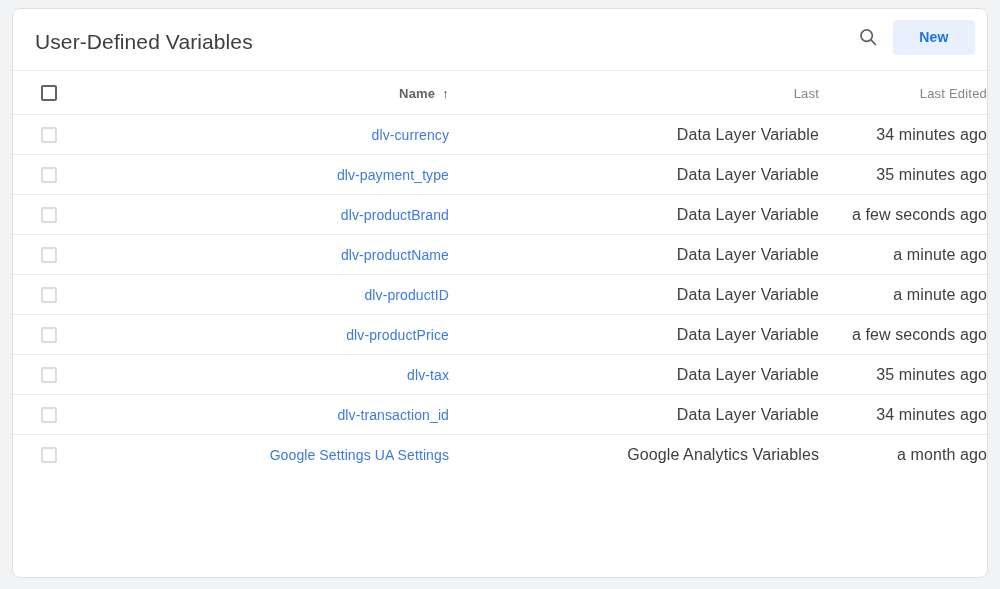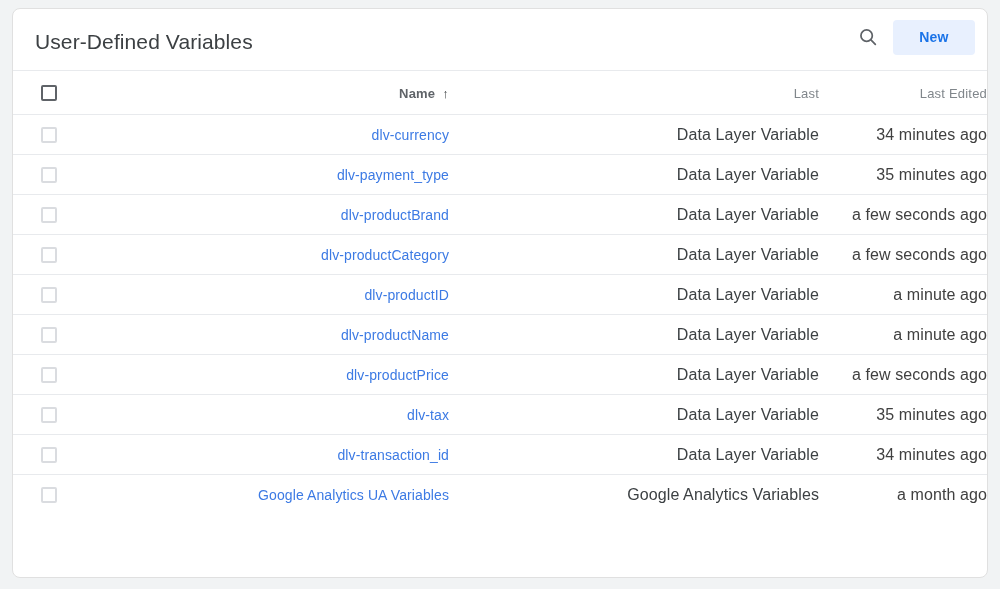--- a/index.html
+++ b/index.html
@@ -226,68 +226,60 @@
             <span class="checkbox"></span>
           </td>
           <td class="name-cell"><a class="name-link">dlv-productBrand</a></td>
           <td><span class="cell-text">Data Layer Variable</span></td>
           <td><span class="cell-text dim">a few seconds ago</span></td>
         </tr>
         <tr>
           <td class="cb-cell">
             <span class="checkbox"></span>
           </td>
-          <td class="name-cell"><a class="name-link">dlv-productCategory</a></td>
+          <td class="name-cell"><a class="name-link">dlv-productName</a></td>
+          <td><span class="cell-text">Data Layer Variable</span></td>
+          <td><span class="cell-text dim">a minute ago</span></td>
+        </tr>
+        <tr>
+          <td class="cb-cell">
+            <span class="checkbox"></span>
+          </td>
+          <td class="name-cell"><a class="name-link">dlv-productID</a></td>
+          <td><span class="cell-text">Data Layer Variable</span></td>
+          <td><span class="cell-text dim">a minute ago</span></td>
+        </tr>
+        <tr>
+          <td class="cb-cell">
+            <span class="checkbox"></span>
+          </td>
+          <td class="name-cell"><a class="name-link">dlv-productPrice</a></td>
           <td><span class="cell-text">Data Layer Variable</span></td>
           <td><span class="cell-text dim">a few seconds ago</span></td>
         </tr>
         <tr>
           <td class="cb-cell">
             <span class="checkbox"></span>
           </td>
-          <td class="name-cell"><a class="name-link">dlv-productID</a></td>
-          <td><span class="cell-text">Data Layer Variable</span></td>
-          <td><span class="cell-text dim">a minute ago</span></td>
-        </tr>
-        <tr>
-          <td class="cb-cell">
-            <span class="checkbox"></span>
-          </td>
-          <td class="name-cell"><a class="name-link">dlv-productName</a></td>
-          <td><span class="cell-text">Data Layer Variable</span></td>
-          <td><span class="cell-text dim">a minute ago</span></td>
-        </tr>
-        <tr>
-          <td class="cb-cell">
-            <span class="checkbox"></span>
-          </td>
-          <td class="name-cell"><a class="name-link">dlv-productPrice</a></td>
-          <td><span class="cell-text">Data Layer Variable</span></td>
-          <td><span class="cell-text dim">a few seconds ago</span></td>
-        </tr>
-        <tr>
-          <td class="cb-cell">
-            <span class="checkbox"></span>
-          </td>
           <td class="name-cell"><a class="name-link">dlv-tax</a></td>
           <td><span class="cell-text">Data Layer Variable</span></td>
           <td><span class="cell-text dim">35 minutes ago</span></td>
         </tr>
         <tr>
           <td class="cb-cell">
             <span class="checkbox"></span>
           </td>
           <td class="name-cell"><a class="name-link">dlv-transaction_id</a></td>
           <td><span class="cell-text">Data Layer Variable</span></td>
           <td><span class="cell-text dim">34 minutes ago</span></td>
         </tr>
         <tr>
           <td class="cb-cell">
             <span class="checkbox"></span>
           </td>
-          <td class="name-cell"><a class="name-link">Google Analytics UA Variables</a></td>
+          <td class="name-cell"><a class="name-link">Google Settings UA Settings</a></td>
           <td><span class="cell-text">Google Analytics Variables</span></td>
           <td><span class="cell-text dim">a month ago</span></td>
         </tr>
       </tbody>
   </table>
 
 </div>
 
 </body></html>

